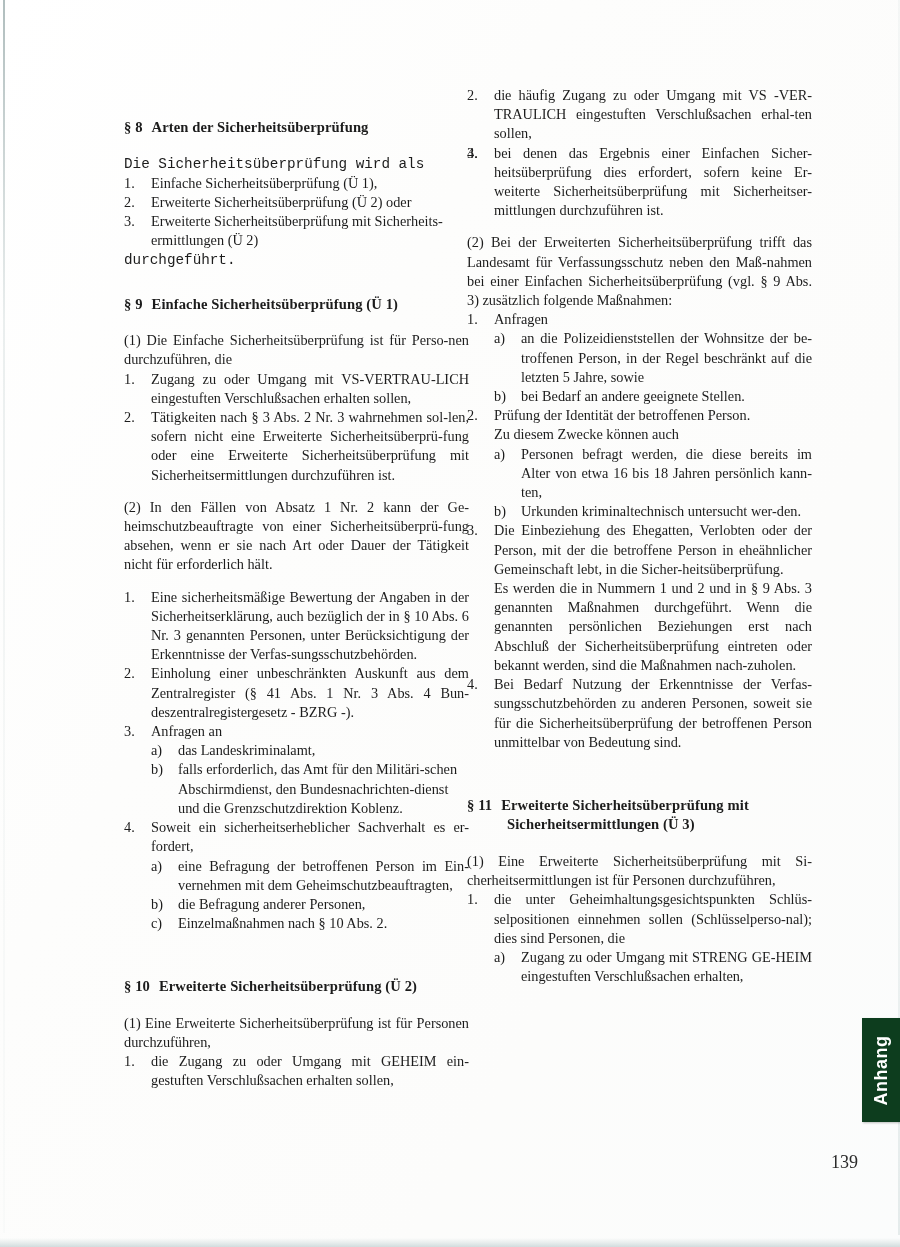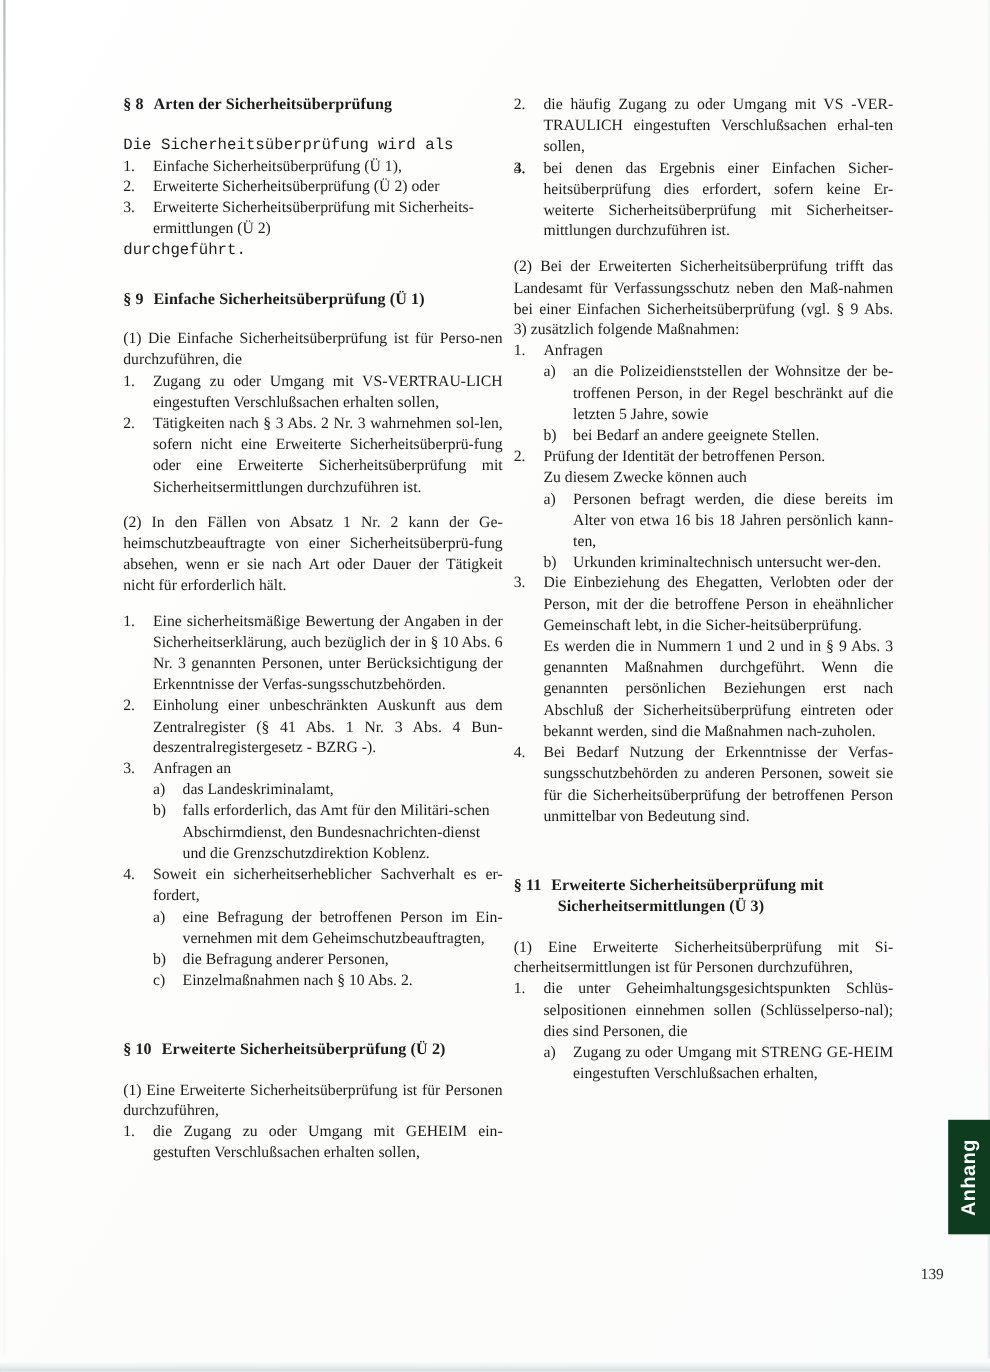--- a/index.html
+++ b/index.html
@@ -57,21 +57,21 @@
     width: 712px;
     height: 1035px;
   }
   .col {
     position: absolute;
     top: 0;
     width: 345px;
     font-size: 14.3px;
     line-height: 19.2px;
   }
-  .col-left  { left: 0; }
+  .col-left  { left: 12px; margin-top: 32px; }
   .col-right { left: 355px; }
 
   h2.sec-head {
     font-size: 14.6px;
     font-weight: bold;
     line-height: 19.5px;
     margin: 0;
     letter-spacing: 0.1px;
   }
   h2.sec-head .num { margin-right: 9px; }
@@ -148,21 +148,21 @@
     font-family: "Liberation Sans", "DejaVu Sans", sans-serif;
     font-weight: bold;
     font-size: 18px;
     letter-spacing: 0.5px;
   }
 
   .folio {
     position: absolute;
     right: 42px;
     top: 1152px;
-    font-size: 14px;
+    font-size: 18px;
     color: #2a2a2a;
   }
 </style>
 </head>
 <body>
 
 <div class="page">
   <div class="paper-tint"></div>
   <div class="scan-edge-left"></div>
   <div class="scan-edge-right"></div>

